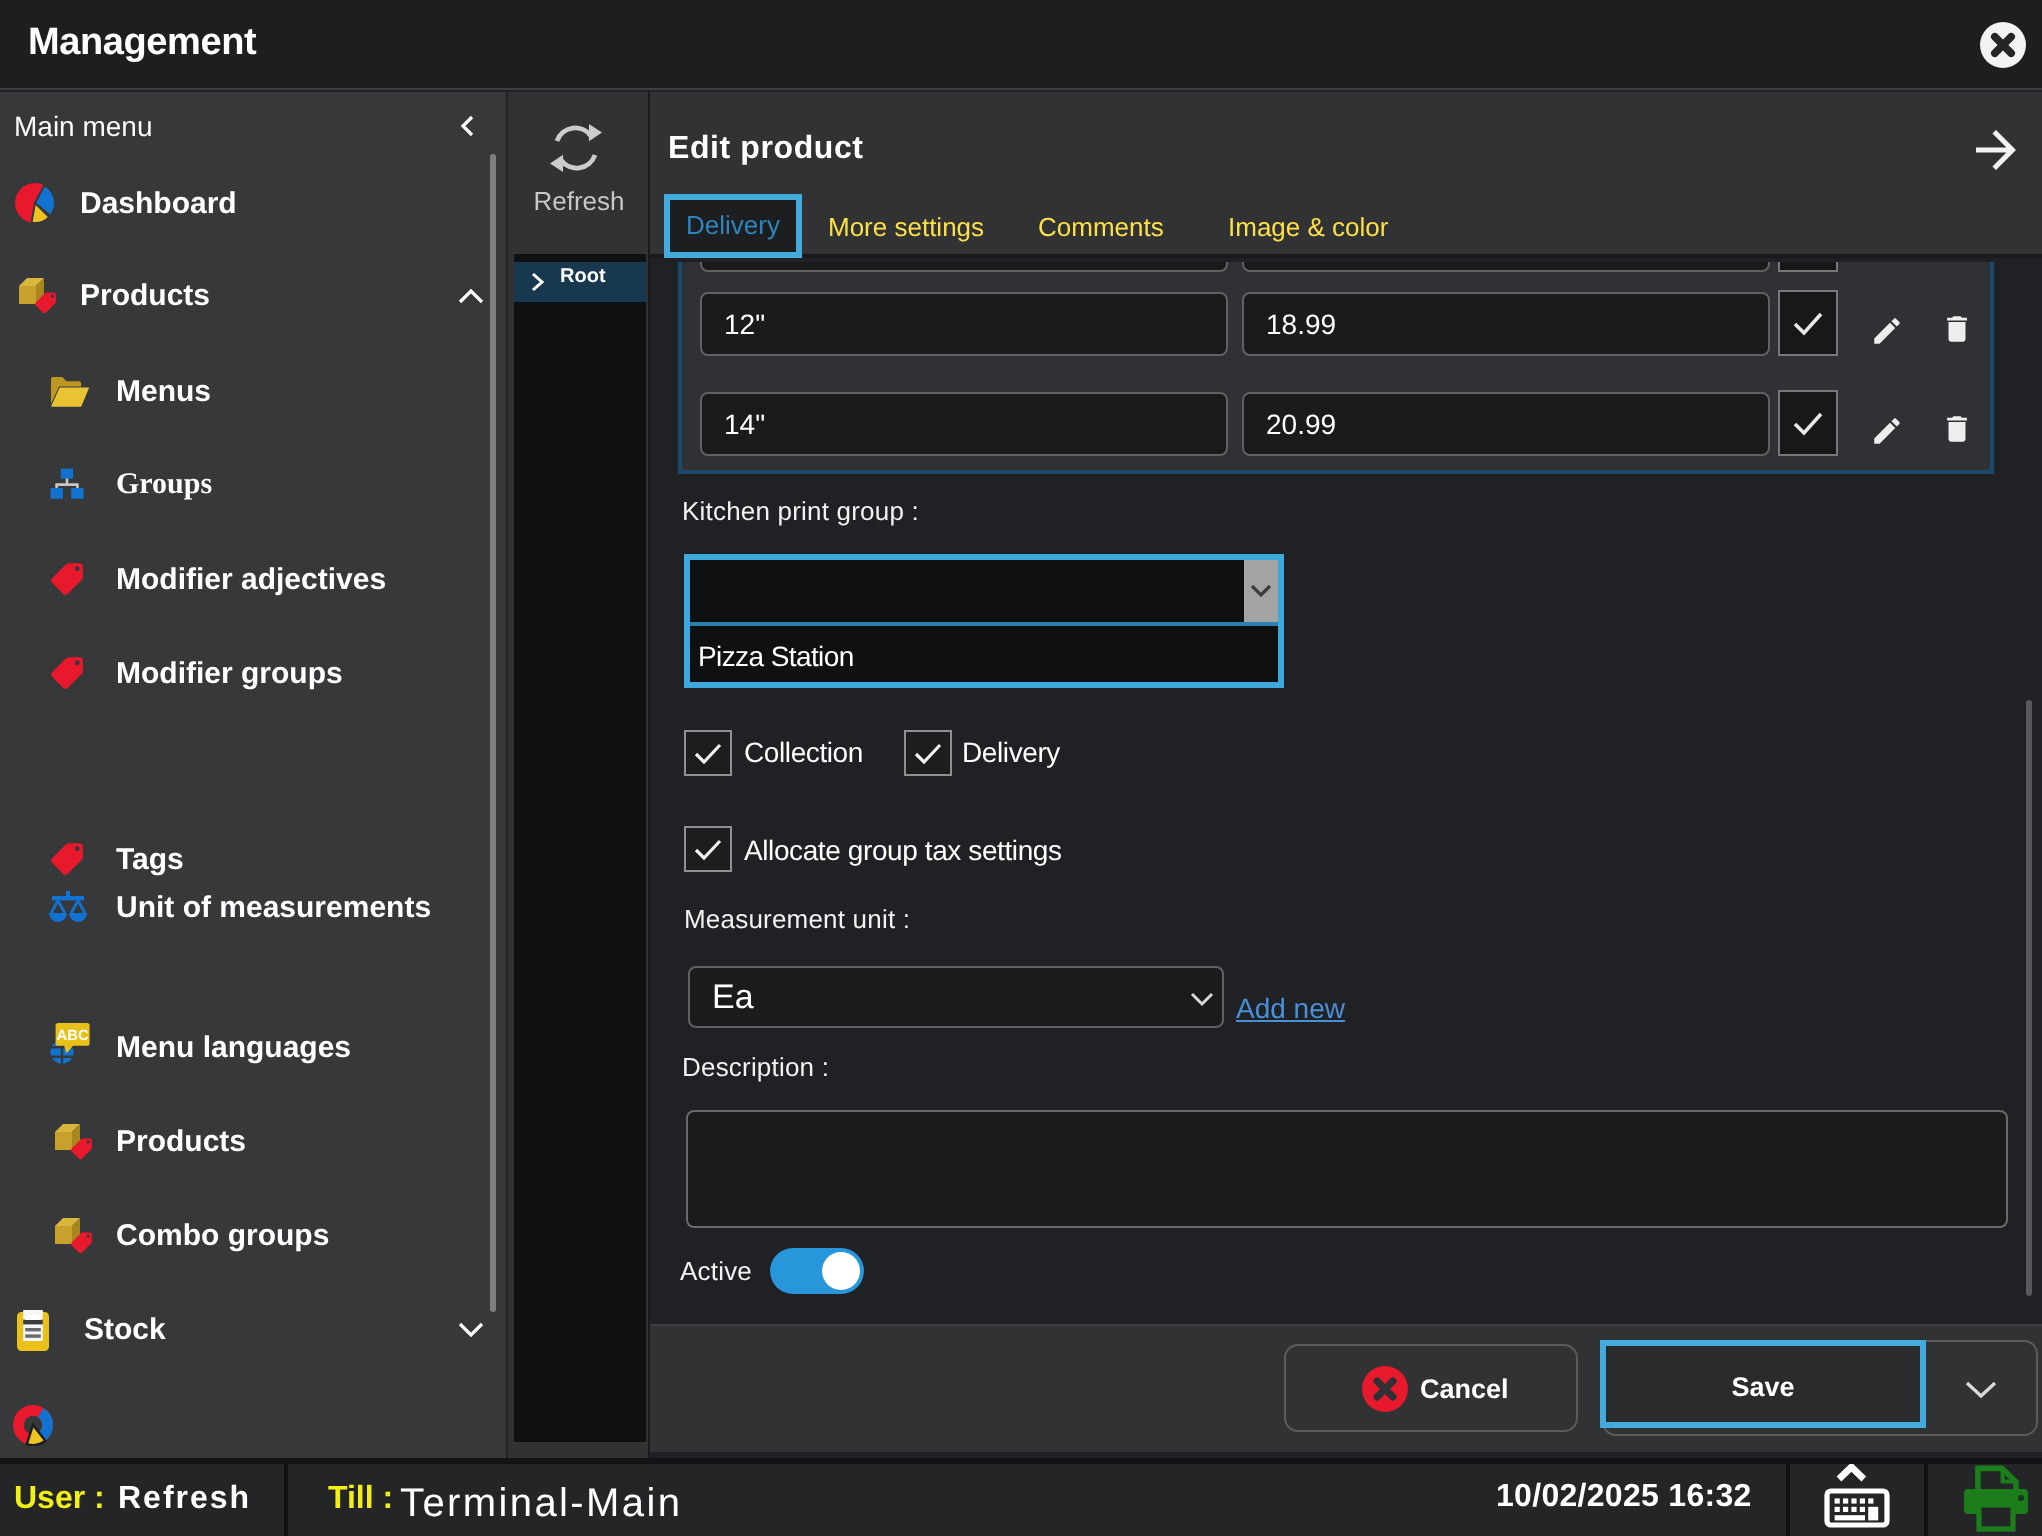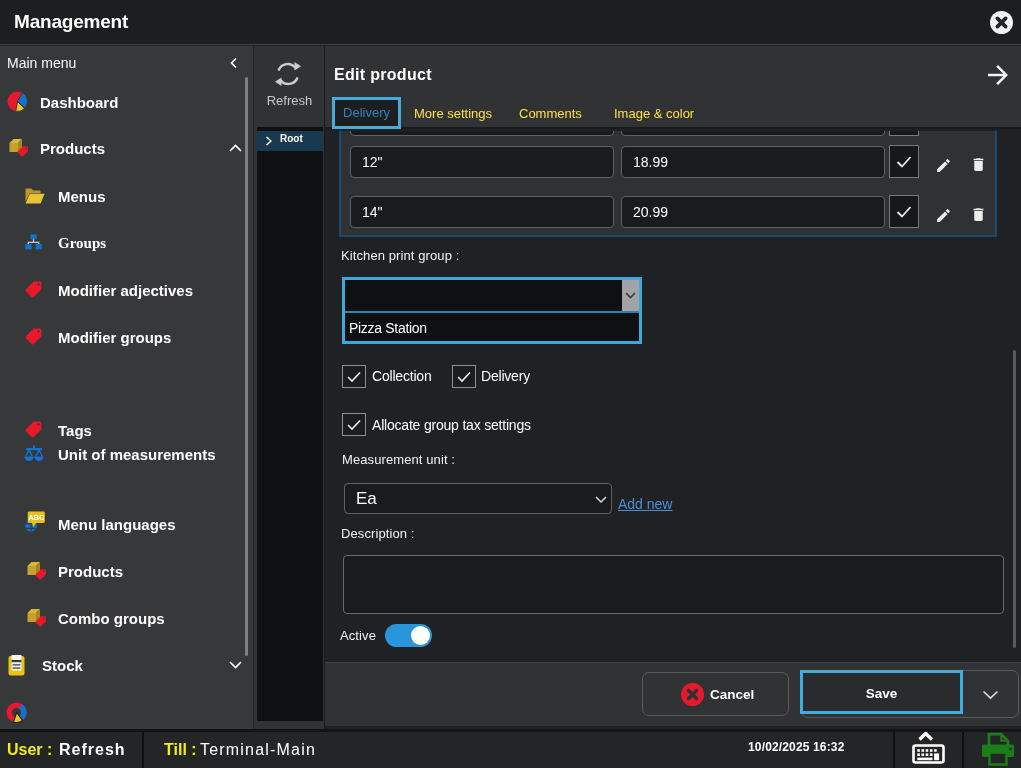--- a/index.html
+++ b/index.html
@@ -371,22 +371,22 @@
           </svg>
       </div>
     </div>
   </div>
 
   <div id="statusbar" class="abs">
     <span class="abs y" style="left:7px; top:9px; font-size:16px;">User :</span>
     <span class="abs" style="left:59px; top:9px; font-size:16px; font-weight:bold; letter-spacing:1px;">Refresh</span>
     <div class="vsep" style="left:142px;"></div>
     <span class="abs y" style="left:164px; top:9px; font-size:16px;">Till :</span>
-    <span class="abs" style="left:200px; top:9px; font-size:16px; letter-spacing:1.2px;">Terminal-Main</span>
-    <span class="abs" style="left:748px; top:8px; font-size:12px; font-weight:bold; letter-spacing:.15px;">10/02/2025 16:32</span>
+    <span class="abs" style="left:200px; top:9px; font-size:20px; letter-spacing:1.2px;">Terminal-Main</span>
+    <span class="abs" style="left:748px; top:8px; font-size:16px; font-weight:bold; letter-spacing:.15px;">10/02/2025 16:32</span>
     <div class="vsep" style="left:893px;"></div>
     <svg width="38" height="33" viewBox="0 0 38 33" style="position:absolute;left:909px;top:0px">
       <path d="M10.5 7.5 L16.7 1.5 L22.9 7.5" stroke="#fff" stroke-width="3.4" fill="none"></path>
       <rect x="4.5" y="13.5" width="30" height="17" rx="2" fill="none" stroke="#fff" stroke-width="2.6"></rect>
       <g fill="#fff">
         <rect x="8.3" y="17.2" width="2.6" height="2.6"></rect>
           <rect x="12.5" y="17.2" width="2.6" height="2.6"></rect>
           <rect x="16.7" y="17.2" width="2.6" height="2.6"></rect>
           <rect x="20.9" y="17.2" width="2.6" height="2.6"></rect>
           <rect x="25.1" y="17.2" width="2.6" height="2.6"></rect>

